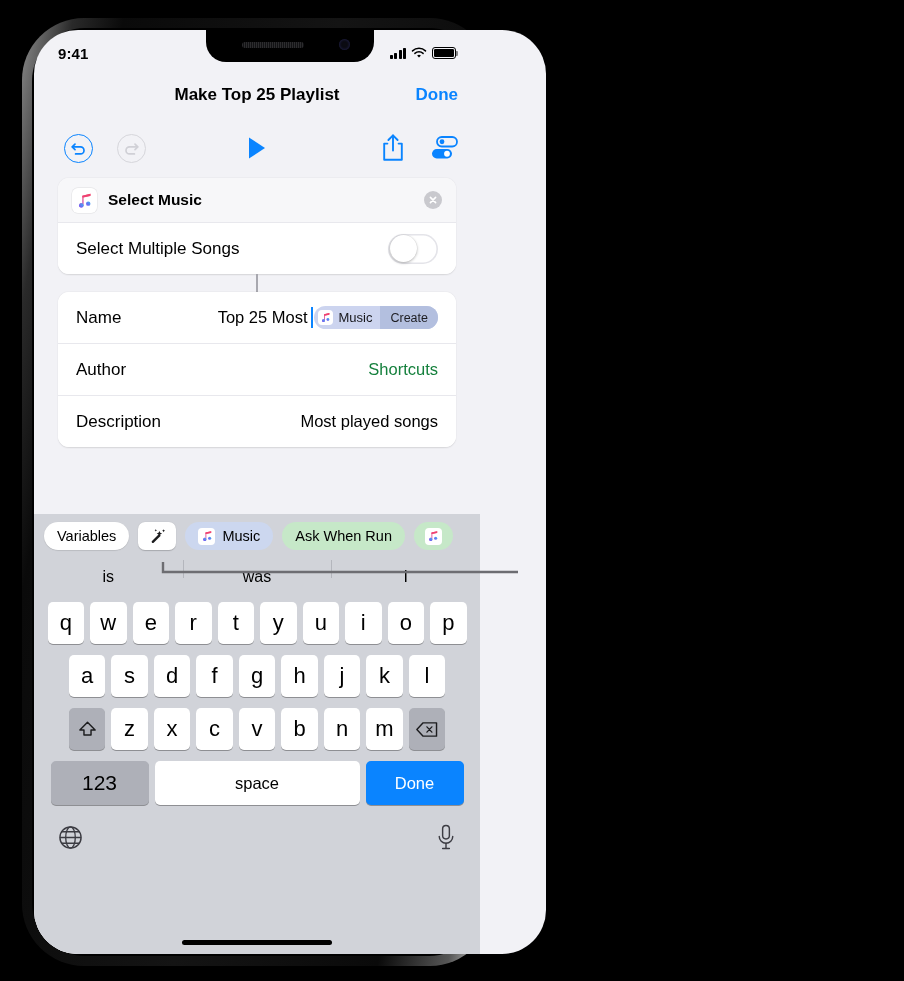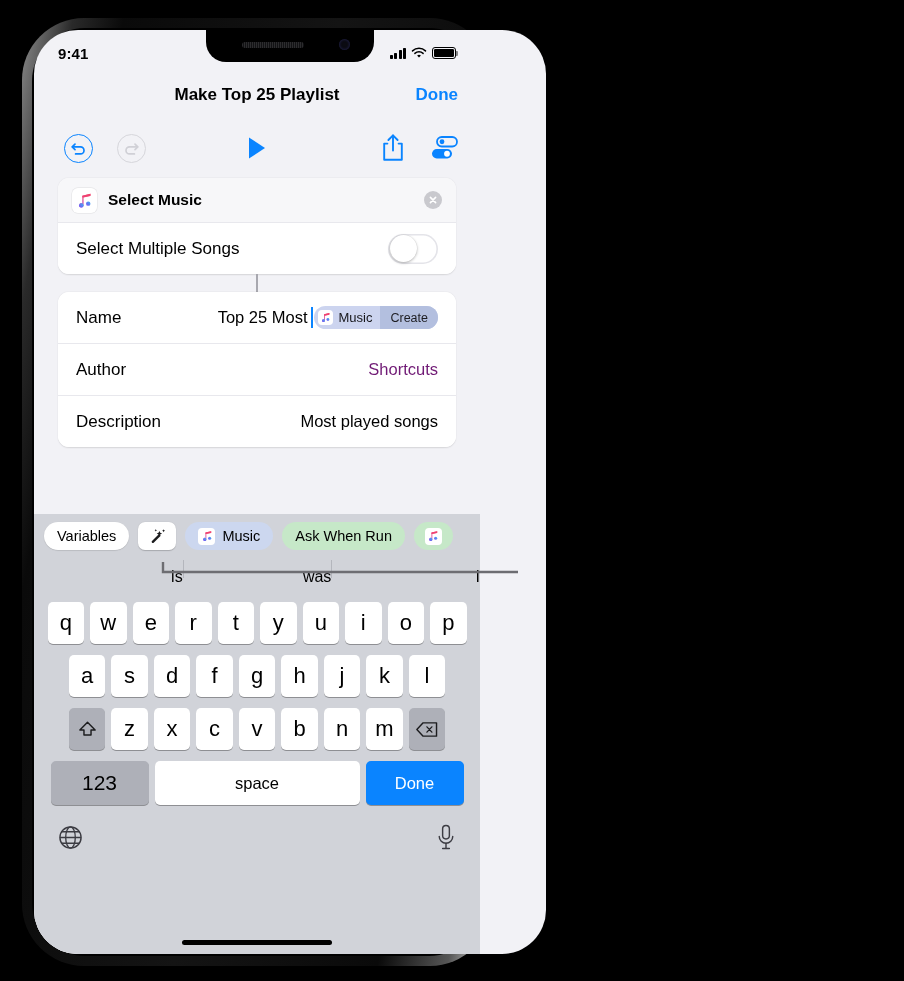--- a/index.html
+++ b/index.html
@@ -80,21 +80,21 @@
       justify-content:center;flex:none;}
   .card-title{font-size:15.5px;font-weight:700;color:#000;margin-left:11px;}
   .remove-icon{position:absolute;right:14px;top:50%;transform:translateY(-50%);
       width:18px;height:18px;border-radius:50%;background:#c9c9ce;
       display:flex;align-items:center;justify-content:center;}
   .param-row{display:flex;align-items:center;justify-content:space-between;
       height:51px;padding:0 18px;border-top:.7px solid #e8e8ed;background:#fff;}
   .param-row:first-child{border-top:none;}
   .param-label{font-size:17px;color:#000;}
   .param-value{font-size:16.5px;color:#000;display:flex;align-items:center;}
-  .param-value.placeholder{color:#701a75;margin-left:47px;}
+  .param-value.placeholder{color:#15803d;margin-left:47px;}
   #connector{width:2.5px;height:18px;background:#a8a8af;margin:0 auto;}
 
   
   #multi-songs-toggle{width:50px;height:30px;border-radius:15px;background:#fff;
       box-shadow:inset 0 0 0 1.6px #e4e4e9;position:relative;}
   #multi-songs-toggle .knob{position:absolute;left:1.5px;top:1.5px;width:27px;height:27px;
       border-radius:50%;background:#fff;box-shadow:0 1px 3px rgba(0,0,0,.28),0 0 0 .5px rgba(0,0,0,.05);}
 
   
   .caret{width:2px;height:21px;background:#0a84ff;margin:0 1px 0 3px;}
@@ -116,21 +116,21 @@
   .acc-white{background:#fff;box-shadow:0 .5px 1px rgba(0,0,0,.2);}
   .acc-blue{background:#ccd7ef;}
   .acc-green{background:#c6e8c8;}
   .acc-icon-btn{width:38px;height:28px;border-radius:7px;background:#fff;
       box-shadow:0 .5px 1px rgba(0,0,0,.2);display:flex;align-items:center;
       justify-content:center;flex:none;position:relative;}
   .acc-pill .pill-ico{width:17px;height:17px;border-radius:4px;background:#fff;
       margin-right:7px;display:flex;align-items:center;justify-content:center;flex:none;}
 
   #predictive-bar{height:38px;display:flex;align-items:center;background:#d1d3d9;}
-  .pred{flex:1;text-align:right;font-size:16px;color:#000;position:relative;}
+  .pred{flex:1;text-align:center;font-size:16px;color:#000;position:relative;}
   .pred + .pred::before{content:"";position:absolute;left:0;top:-8px;height:18px;
       width:1px;background:#b4b6bd;}
 
   #keys{padding:6px 3px 0;box-sizing:border-box;}
   .krow{display:flex;justify-content:center;align-items:center;margin-bottom:11px;}
   .key{height:42px;background:#fff;border-radius:5px;
        box-shadow:0 1px 0 rgba(0,0,0,.32);display:flex;align-items:center;
        justify-content:center;font-size:22px;color:#000;margin:0 3px;flex:none;}
   .krow.r1 .key{width:36.5px;}
   .krow.r2 .key{width:36.5px;}

